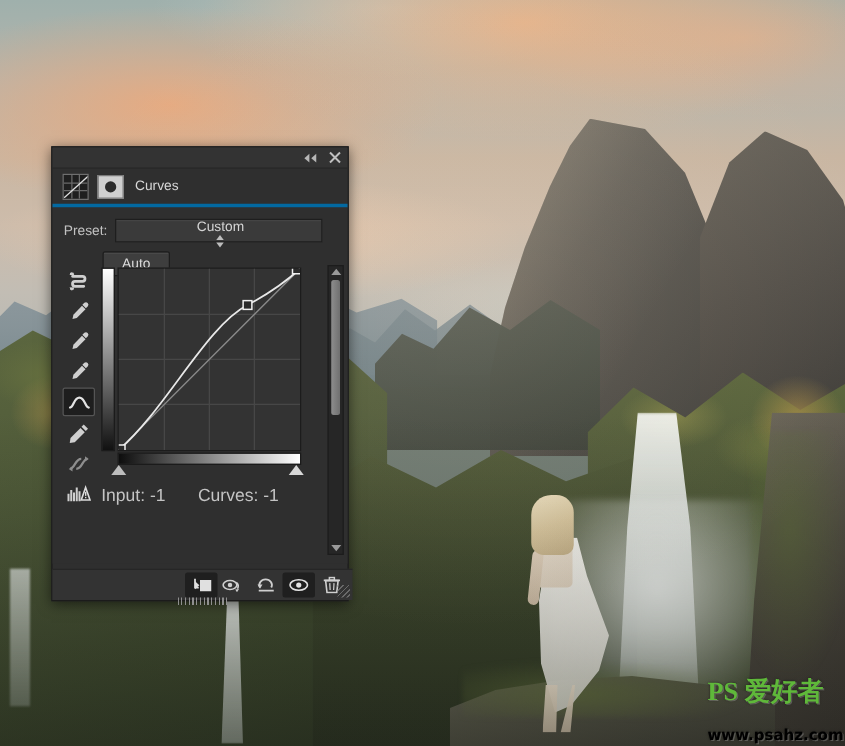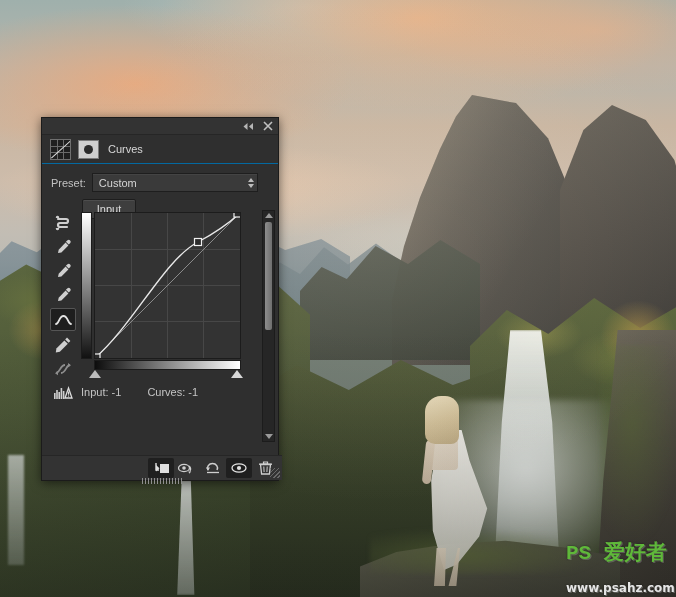--- a/index.html
+++ b/index.html
@@ -201,24 +201,24 @@
   .watermark {
     position: absolute; left: 566px; top: 546px;
     width: 106px; height: 46px;
     display: flex; flex-direction: column; justify-content: center;
     text-shadow: 0 0 2px rgba(0,0,0,0.55), 1px 1px 0 rgba(255,255,255,0.25);
     pointer-events: none;
   }
   .wm-main {
     font-size: 21px; font-weight: bold; color: #5fb83a;
     letter-spacing: 0px; line-height: 1;
-    font-family: Liberation Mono, monospace;
+    font-family: Liberation Serif, serif;
   }
   .wm-url {
-    font-size: 12px; font-weight: bold; color: #e5e5e5;
+    font-size: 12px; font-weight: bold; color: #000000;
     line-height: 1.1; margin-top: 18px;
     font-family: "DejaVu Sans", sans-serif;
   }
 
   
   .panel {
     position: absolute; left: 41px; top: 117px;
     width: 236px; height: 362px;
     background: #2f2f2f;
     border: 1px solid #1b1b1b;
@@ -254,21 +254,21 @@
   .hamburger { display: flex; flex-direction: column; gap: 2px; }
   .hamburger i { display: block; width: 11px; height: 1px; background: #b9b9b9; }
   .mini-caret {
     width: 0; height: 0; border-left: 4px solid transparent;
     border-right: 4px solid transparent; border-top: 4px solid #b9b9b9;
   }
 
   .adj-header {
     height: 28px; display: flex; align-items: center; gap: 7px;
     padding: 0 0 0 8px; background: #2f2f2f;
-    border-bottom: 1px solid #0369a1;
+    border-bottom: 3px solid #0369a1;
   }
   .curves-icon {
     width: 19px; height: 19px; background: #1f1f1f;
     border: 1px solid #6f6f6f; position: relative; overflow: hidden;
   }
   .curves-icon .gl { position: absolute; background: #6a6a6a; }
   .curves-icon .diag {
     position: absolute; left: -3px; top: 9px; width: 26px; height: 1px;
     background: #e0e0e0; transform: rotate(-42deg); transform-origin: center;
   }
@@ -286,21 +286,21 @@
     padding: 9px 0 0 9px;
   }
   .lbl { font-size: 11px; color: #c2c2c2; }
   .select {
     height: 17px; background: #3a3a3a;
     border: 1px solid #1e1e1e;
     box-shadow: inset 0 1px 0 rgba(255,255,255,0.05);
     display: flex; align-items: center; justify-content: space-between;
     padding: 0 3px 0 6px; color: #d5d5d5; font-size: 11px;
   }
-  .sel-preset { width: 155px; }
+  .sel-preset { width: 155px; flex-direction: column; }
   .sel-channel { width: 107px; }
   .spinner { display: flex; flex-direction: column; gap: 2px; align-items: center; }
   .spinner .up { width:0;height:0;border-left:3px solid transparent;border-right:3px solid transparent;border-bottom:4px solid #bdbdbd; }
   .spinner .dn { width:0;height:0;border-left:3px solid transparent;border-right:3px solid transparent;border-top:4px solid #bdbdbd; }
 
   .row-channel {
     display: flex; align-items: center; gap: 9px;
     padding: 7px 0 0 9px;
   }
   .auto-btn {
@@ -346,21 +346,21 @@
   }
   .slider-tri {
     position: absolute; top: 158px; width: 0; height: 0;
     border-left: 6px solid transparent; border-right: 6px solid transparent;
   }
   .tri-black { left: 8px; border-bottom: 8px solid #bdbdbd; }
   .tri-white { left: 150px; border-bottom: 8px solid #d8d8d8; }
 
   .io-row {
     position: absolute; left: 39px; top: 222px; width: 165px;
-    display: flex; gap: 26px; font-size: 11px; color: #c4c4c4;
+    display: flex; gap: 26px; font-size: 14px; color: #c4c4c4;
   }
 
   
   .pscroll {
     position: absolute; right: 3px; top: 46px; width: 11px; height: 230px;
     background: #262626; border: 1px solid #1c1c1c;
     display: flex; flex-direction: column; align-items: center;
   }
   .ps-arrow-up { width:0;height:0;border-left:4px solid transparent;border-right:4px solid transparent;border-bottom:5px solid #9a9a9a; margin-top:2px; }
   .ps-arrow-dn { width:0;height:0;border-left:4px solid transparent;border-right:4px solid transparent;border-top:5px solid #9a9a9a; margin-top:auto; margin-bottom:2px; }
@@ -473,21 +473,21 @@
           <span>Custom</span>
           <span class="spinner">
               <i class="up"></i>
               <i class="dn"></i>
             </span>
         </div>
       </div>
 
       <div class="row-channel">
         <span style="width:22px;display:inline-block;"></span>
-        <div class="auto-btn">Input</div>
+        <div class="auto-btn">Auto</div>
       </div>
 
       <div class="tool-col">
         <div class="tool">
           <svg width="18" height="16" viewBox="0 0 18 16">
             <path d="M4 4 h8 a2 2 0 0 1 0 4 h-6 a2 2 0 0 0 0 4 h7" stroke="#cfcfcf" stroke-width="2.2" fill="none" stroke-linecap="round"></path>
             <path d="M2 2 l3 0 M2 14 l3 0" stroke="#cfcfcf" stroke-width="1.6"></path>
             <path d="M3.5 0.5 L1.5 3 L5.5 3 Z M3.5 15.5 L1.5 13 L5.5 13 Z" fill="#cfcfcf"></path>
           </svg>
         </div>

